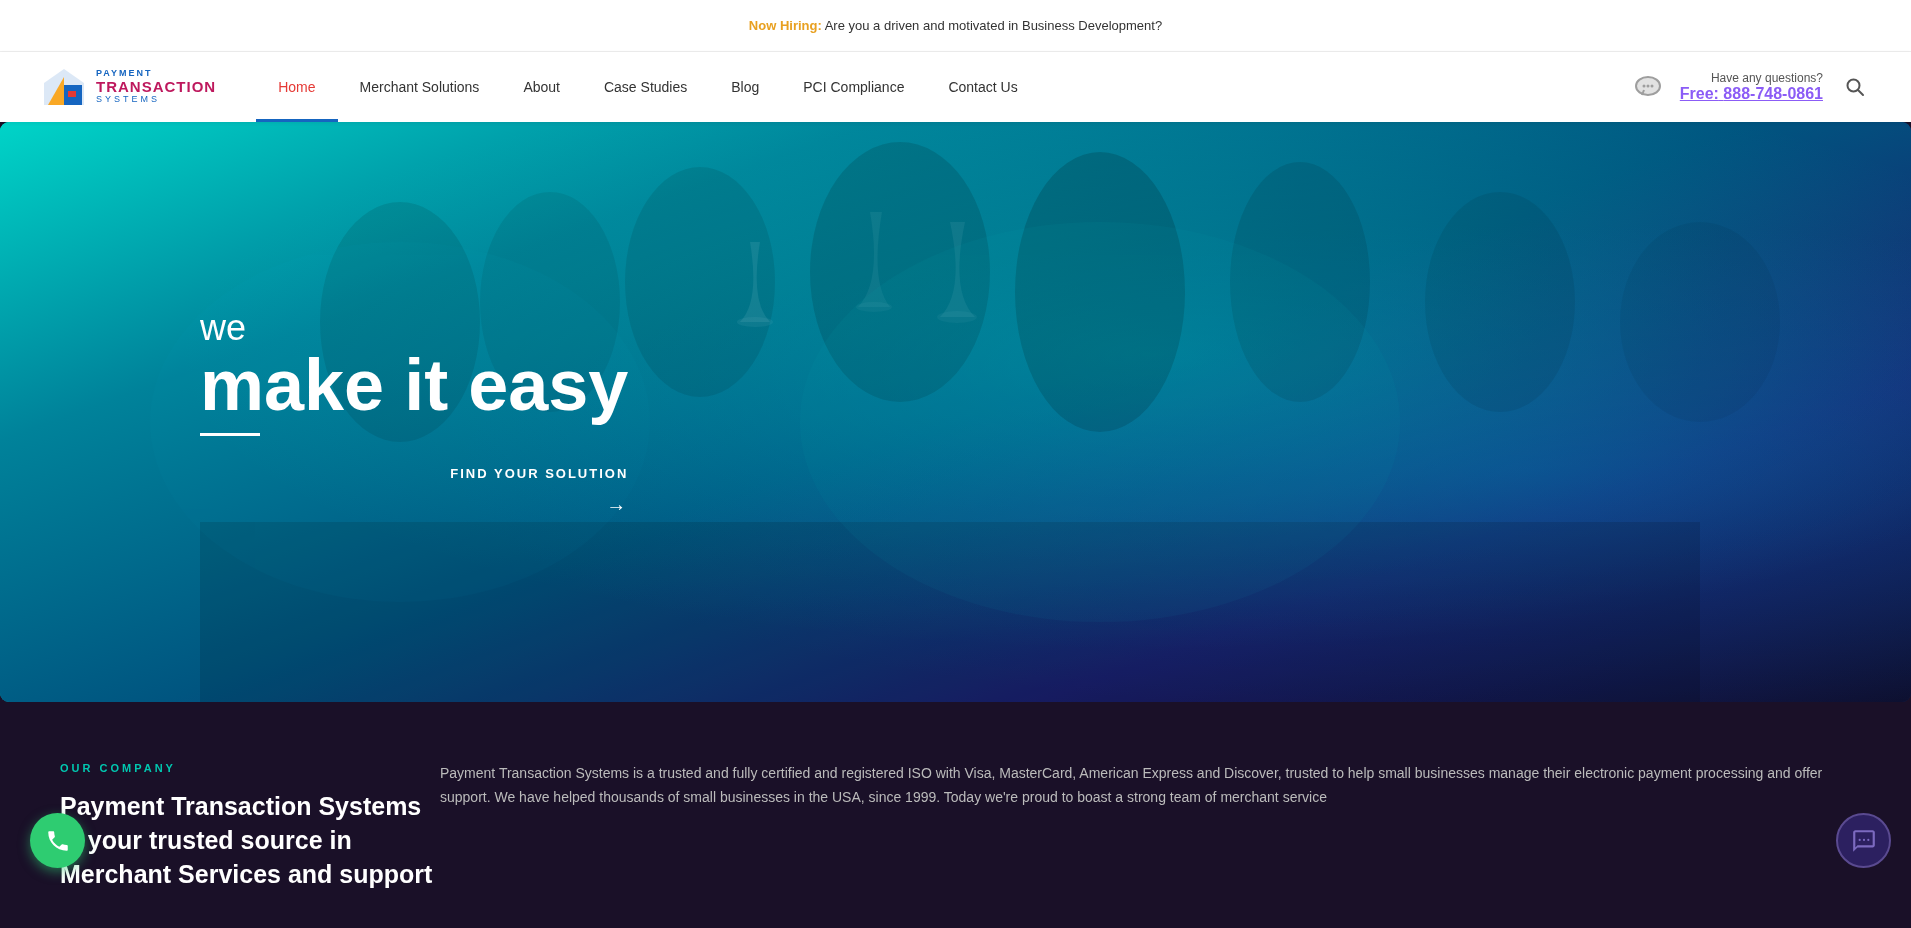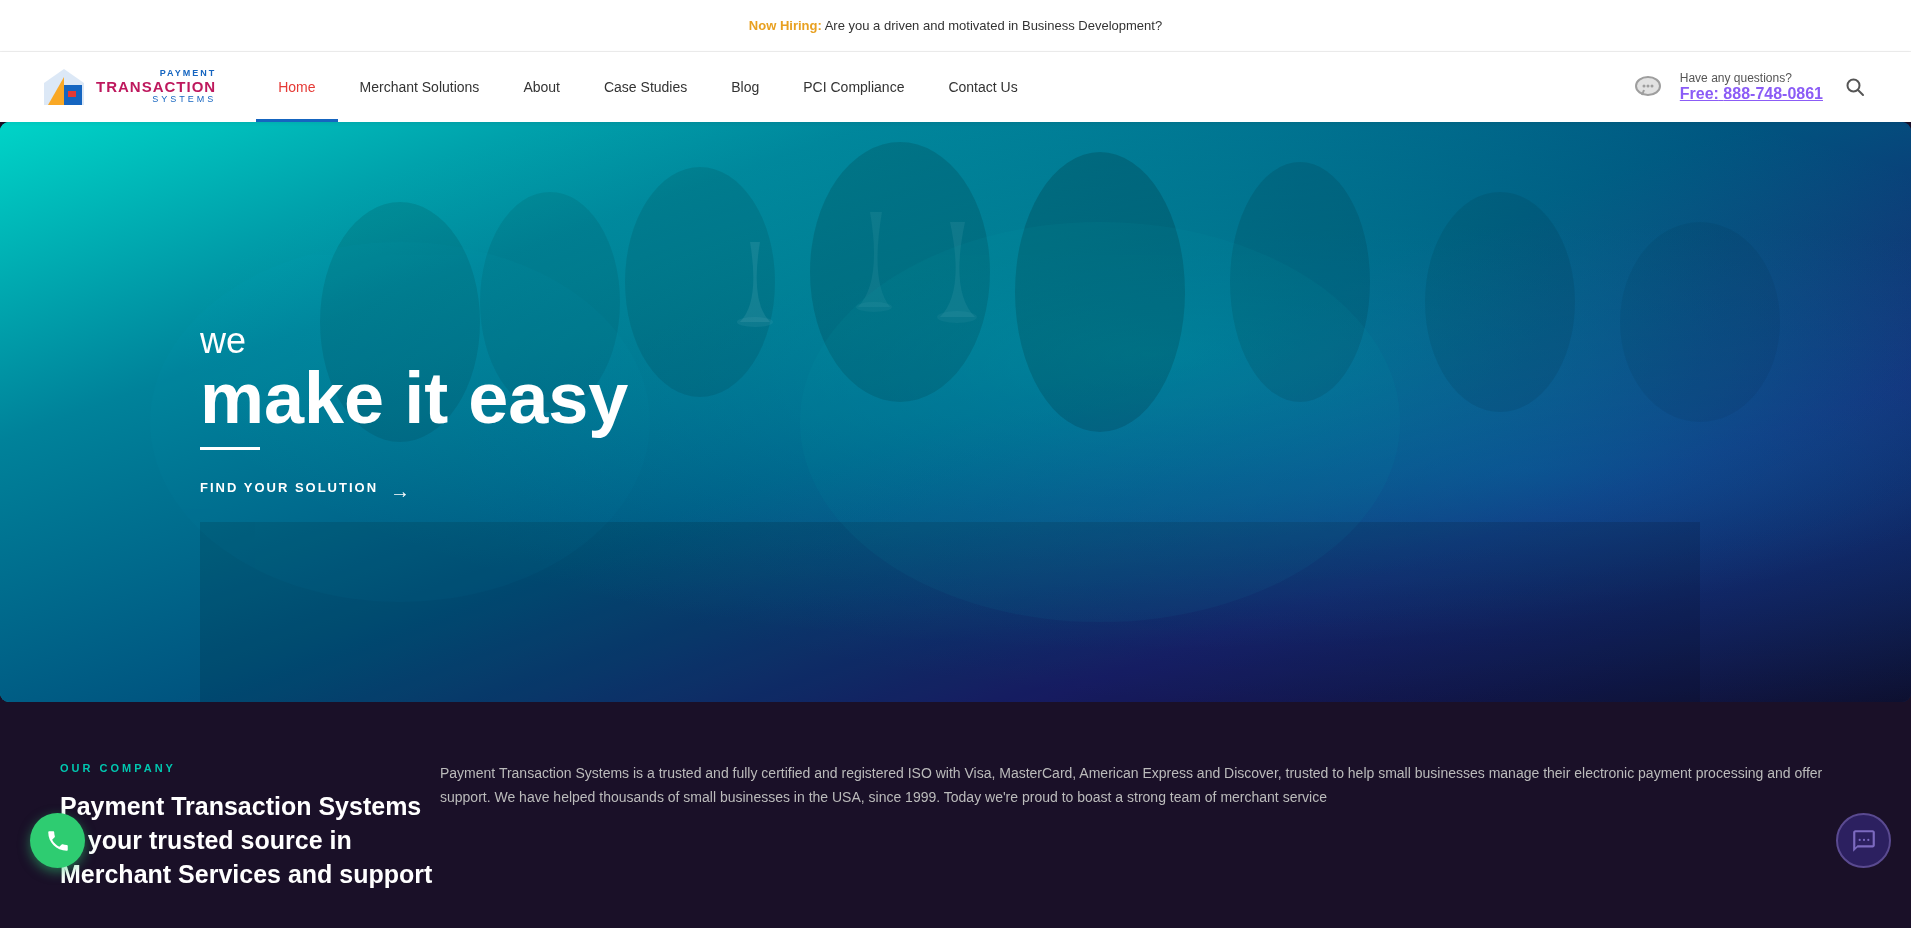--- a/index.html
+++ b/index.html
@@ -36,21 +36,20 @@
     .logo-icon {
       width: 48px;
       height: 40px;
       margin-right: 8px;
       flex-shrink: 0;
     }
     .logo-text-block {
       display: flex;
       flex-direction: column;
       line-height: 1.1;
-      text-align: right;
     }
     .logo-payment {
       font-size: 9px;
       font-weight: bold;
       color: #1565c0;
       letter-spacing: 2px;
       text-transform: uppercase;
     }
     .logo-transaction {
       font-size: 15px;
@@ -101,20 +100,21 @@
     .header-right {
       display: flex;
       align-items: center;
       gap: 16px;
       margin-left: auto;
     }
     .contact-info {
       display: flex;
       align-items: center;
       gap: 16px;
+      text-align: right;
     }
     .chat-icon-wrap {
       width: 32px;
       height: 32px;
       display: flex;
       align-items: center;
       justify-content: center;
     }
     .contact-text {
       display: flex;
@@ -186,29 +186,30 @@
       margin-bottom: 8px;
     }
     .hero-underline {
       width: 60px;
       height: 3px;
       background: #fff;
       margin: 10px 0 30px 0;
     }
     .hero-cta {
       display: flex;
-      align-items: flex-start;
+      align-items: flex-end;
       gap: 12px;
       font-size: 13px;
       font-weight: bold;
       letter-spacing: 2px;
       text-transform: uppercase;
       color: #fff;
       cursor: pointer;
       margin-top: 20px;
+      flex-direction: column;
     }
     .hero-cta-arrow {
       font-size: 20px;
     }
 
     
     .bottom-section {
       background: #1a1028;
       padding: 60px 60px;
       display: flex;

